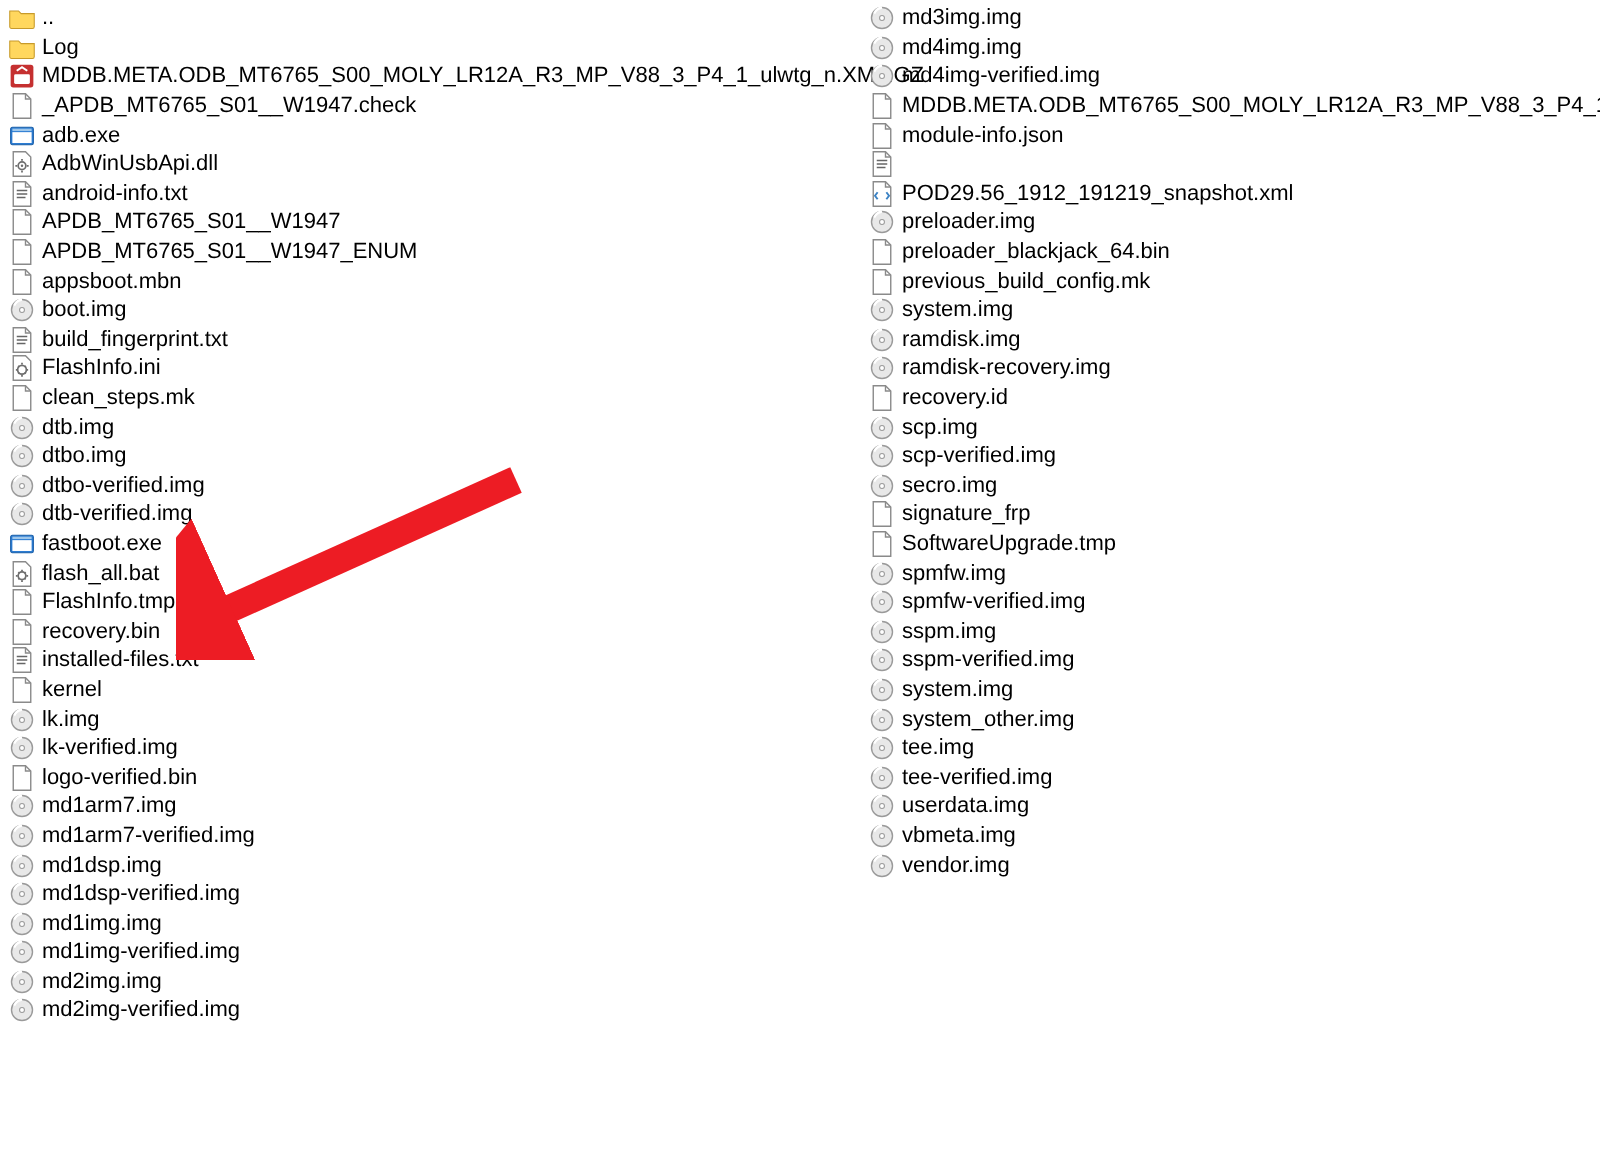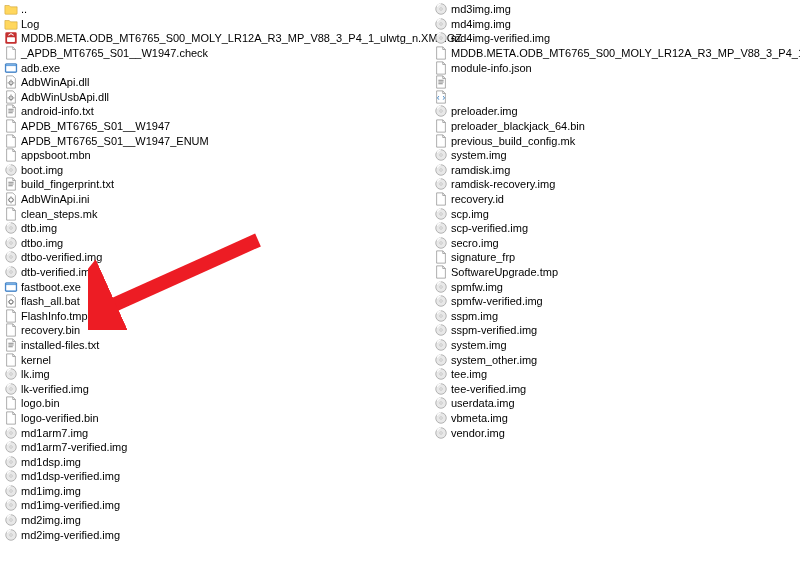--- a/index.html
+++ b/index.html
@@ -108,31 +108,20 @@
         </div>
         <div class="file-item">
           <span class="icon">
             <svg viewBox="0 0 16 16">
               <path d="M3 1h7l3 3v11H3z" fill="#FFFFFF" stroke="#8A8A8A" stroke-width="0.8"></path>
               <circle cx="8" cy="9" r="2.2" fill="none" stroke="#6E6E6E" stroke-width="1"></circle>
               <circle cx="8" cy="9" r="0.7" fill="#6E6E6E"></circle>
               <path d="M8 5.2v1M8 11.8v1M4.2 9h1M10.8 9h1" stroke="#6E6E6E" stroke-width="1"></path>
             </svg>
           </span>
-          <span class="file-label">AdbWinApi.dll</span>
-        </div>
-        <div class="file-item">
-          <span class="icon">
-            <svg viewBox="0 0 16 16">
-              <path d="M3 1h7l3 3v11H3z" fill="#FFFFFF" stroke="#8A8A8A" stroke-width="0.8"></path>
-              <circle cx="8" cy="9" r="2.2" fill="none" stroke="#6E6E6E" stroke-width="1"></circle>
-              <circle cx="8" cy="9" r="0.7" fill="#6E6E6E"></circle>
-              <path d="M8 5.2v1M8 11.8v1M4.2 9h1M10.8 9h1" stroke="#6E6E6E" stroke-width="1"></path>
-            </svg>
-          </span>
           <span class="file-label">AdbWinUsbApi.dll</span>
         </div>
         <div class="file-item">
           <span class="icon">
             <svg viewBox="0 0 16 16">
               <path d="M3 1h7l3 3v11H3z" fill="#FFFFFF" stroke="#8A8A8A" stroke-width="0.8"></path>
               <path d="M10 1v3h3" fill="none" stroke="#8A8A8A" stroke-width="0.8"></path>
               <path d="M5 6h6M5 8h6M5 10h5" stroke="#666" stroke-width="0.9"></path>
             </svg>
           </span>
@@ -186,21 +175,21 @@
           <span class="file-label">build_fingerprint.txt</span>
         </div>
         <div class="file-item">
           <span class="icon">
             <svg viewBox="0 0 16 16">
               <path d="M3 1h7l3 3v11H3z" fill="#FFFFFF" stroke="#8A8A8A" stroke-width="0.8"></path>
               <circle cx="8" cy="9" r="2.5" fill="none" stroke="#6E6E6E" stroke-width="1"></circle>
               <path d="M8 5v1M8 12v1M4.5 9h1M10.5 9h1M5.8 6.8l.7.7M9.5 10.5l.7.7M5.8 11.2l.7-.7M9.5 7.5l.7-.7" stroke="#6E6E6E" stroke-width="1"></path>
             </svg>
           </span>
-          <span class="file-label">AdbWinApi.ini</span>
+          <span class="file-label">FlashInfo.ini</span>
         </div>
         <div class="file-item">
           <span class="icon">
             <svg viewBox="0 0 16 16">
               <path d="M3 1h7l3 3v11H3z" fill="#FFFFFF" stroke="#8A8A8A" stroke-width="0.8"></path>
               <path d="M10 1v3h3" fill="none" stroke="#8A8A8A" stroke-width="0.8"></path>
             </svg>
           </span>
           <span class="file-label">clean_steps.mk</span>
         </div>
@@ -321,29 +310,20 @@
           </span>
           <span class="file-label">lk-verified.img</span>
         </div>
         <div class="file-item">
           <span class="icon">
             <svg viewBox="0 0 16 16">
               <path d="M3 1h7l3 3v11H3z" fill="#FFFFFF" stroke="#8A8A8A" stroke-width="0.8"></path>
               <path d="M10 1v3h3" fill="none" stroke="#8A8A8A" stroke-width="0.8"></path>
             </svg>
           </span>
-          <span class="file-label">logo.bin</span>
-        </div>
-        <div class="file-item">
-          <span class="icon">
-            <svg viewBox="0 0 16 16">
-              <path d="M3 1h7l3 3v11H3z" fill="#FFFFFF" stroke="#8A8A8A" stroke-width="0.8"></path>
-              <path d="M10 1v3h3" fill="none" stroke="#8A8A8A" stroke-width="0.8"></path>
-            </svg>
-          </span>
           <span class="file-label">logo-verified.bin</span>
         </div>
         <div class="file-item">
           <span class="icon">
             <svg viewBox="0 0 16 16">
               <circle cx="8" cy="8" r="6" fill="#e8e8e8" stroke="#9a9a9a" stroke-width="0.8"></circle>
               <circle cx="8" cy="8" r="1.4" fill="#fff" stroke="#9a9a9a" stroke-width="0.6"></circle>
               <path d="M3.5 5.5 A6 6 0 0 1 8 2" stroke="#fff" stroke-width="1.4" fill="none"></path>
             </svg>
           </span>
@@ -479,20 +459,21 @@
           </span>
         </div>
         <div class="file-item">
           <span class="icon">
             <svg viewBox="0 0 16 16">
               <path d="M3 1h7l3 3v11H3z" fill="#FFFFFF" stroke="#8A8A8A" stroke-width="0.8"></path>
               <path d="M10 1v3h3" fill="none" stroke="#8A8A8A" stroke-width="0.8"></path>
               <path d="M5.5 7l-1.5 2 1.5 2M10.5 7l1.5 2-1.5 2" stroke="#3B82C4" stroke-width="1.1" fill="none"></path>
             </svg>
           </span>
+          <span class="file-label">POD29.56_1912_191219_snapshot.xml</span>
         </div>
         <div class="file-item">
           <span class="icon">
             <svg viewBox="0 0 16 16">
               <circle cx="8" cy="8" r="6" fill="#e8e8e8" stroke="#9a9a9a" stroke-width="0.8"></circle>
               <circle cx="8" cy="8" r="1.4" fill="#fff" stroke="#9a9a9a" stroke-width="0.6"></circle>
               <path d="M3.5 5.5 A6 6 0 0 1 8 2" stroke="#fff" stroke-width="1.4" fill="none"></path>
             </svg>
           </span>
           <span class="file-label">preloader.img</span>

